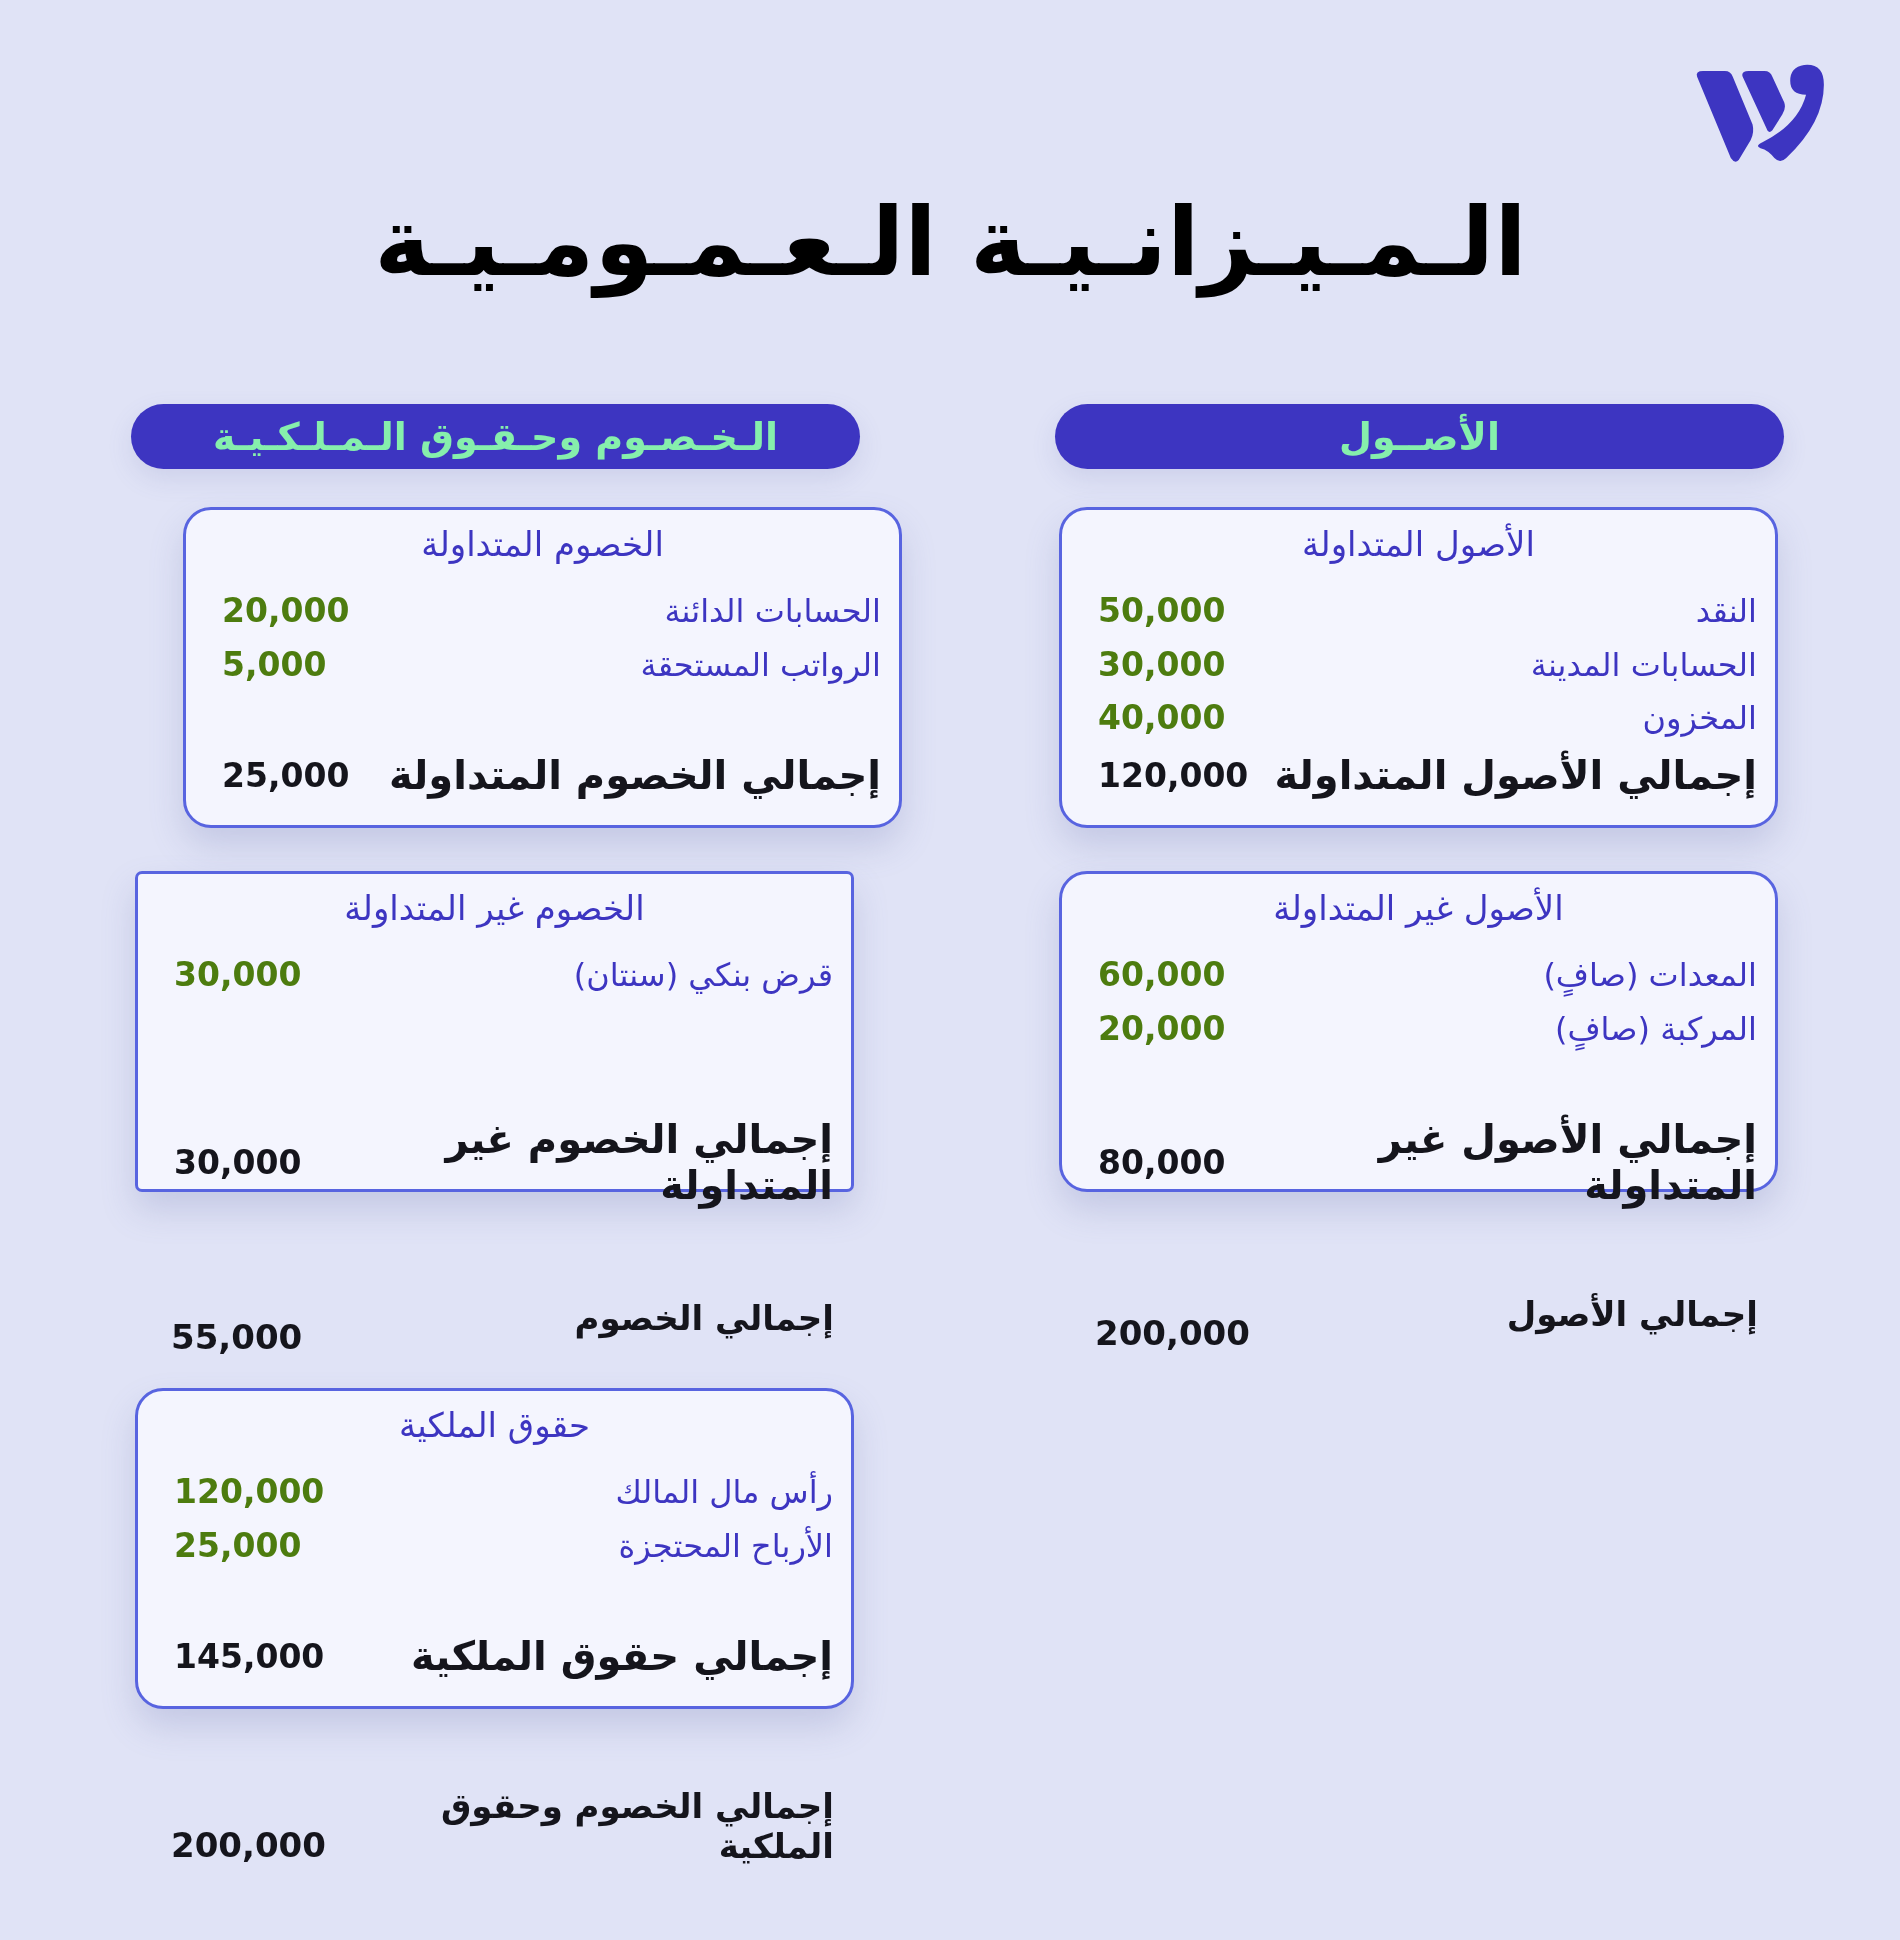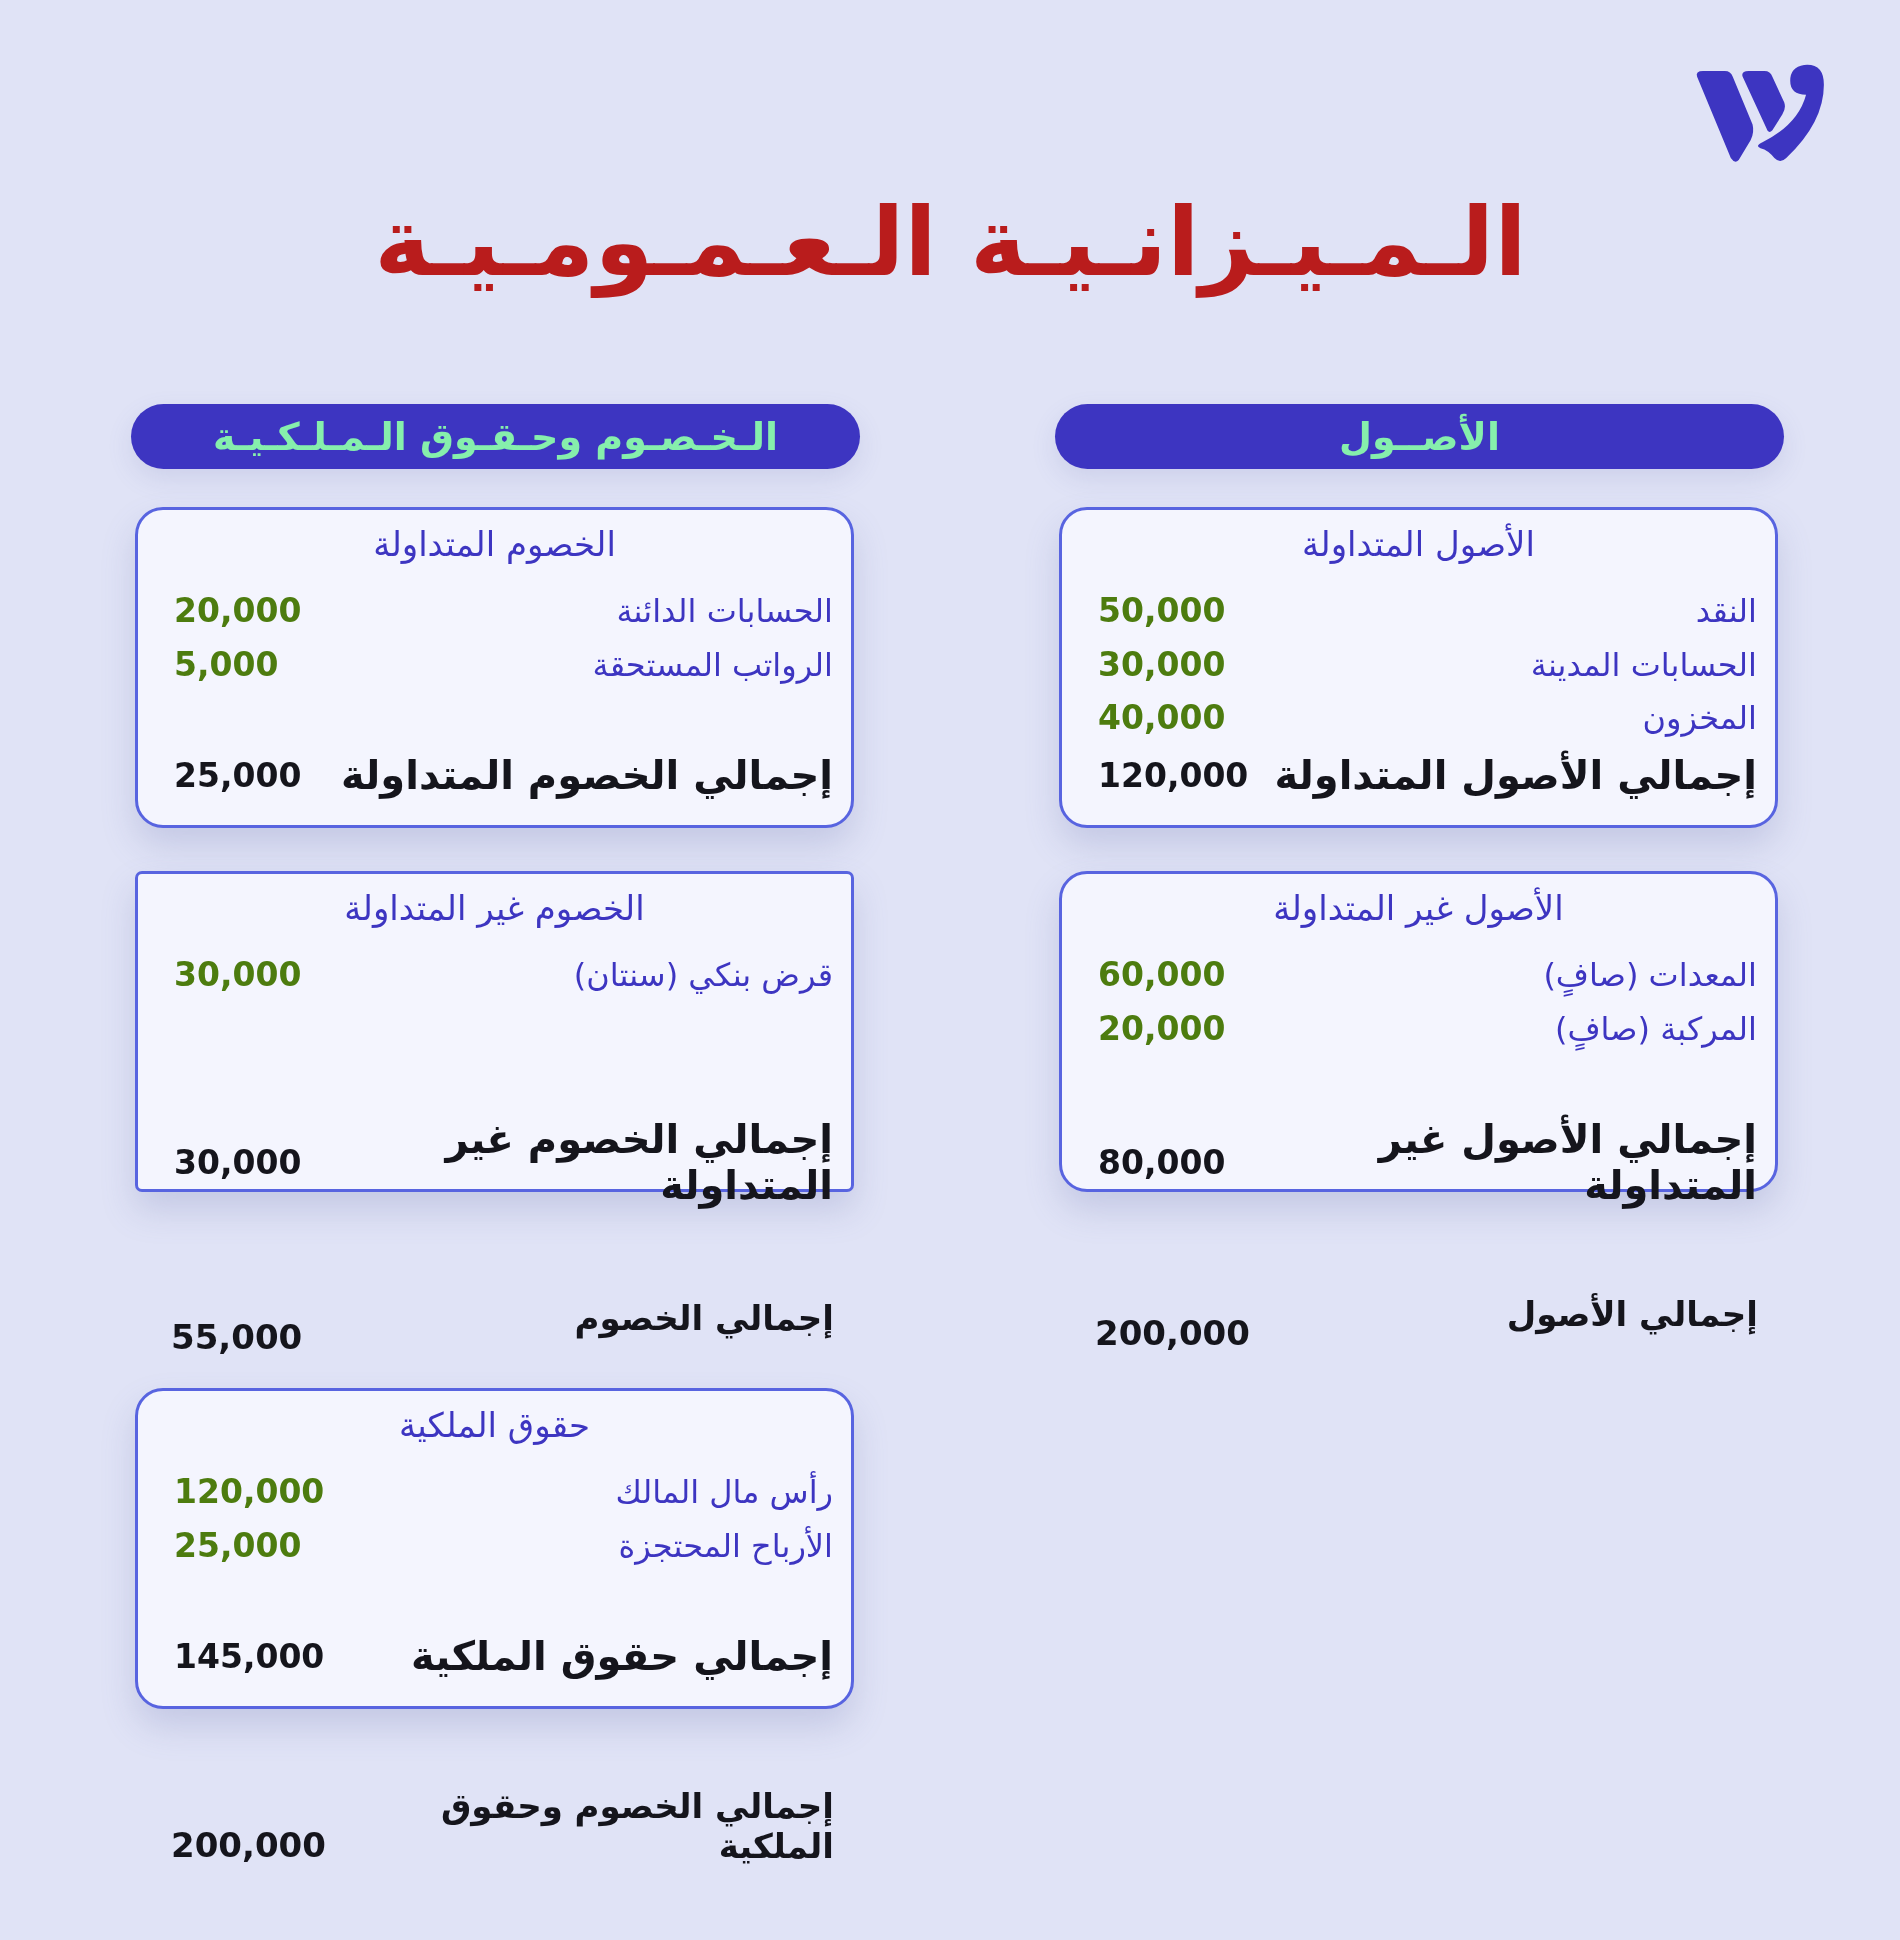--- a/index.html
+++ b/index.html
@@ -9,21 +9,21 @@
       font-family: "DejaVu Sans", "Liberation Sans", sans-serif;
       overflow: hidden;
     }
     .page { position: relative; width: 1901px; height: 1940px; }
 
     .logo { position: absolute; left: 1695px; top: 63px; width: 131px; height: 103px; }
 
     .title {
       position: absolute; left: 0; top: 178px; width: 1901px;
       text-align: center; direction: rtl;
-      font-size: 95px; font-weight: bold; color: #b91c1c;
+      font-size: 95px; font-weight: bold; color: #000000;
       line-height: 129px;
     }
 
     .col { position: absolute; top: 404px; width: 729px; direction: rtl; }
     .col-assets { left: 1055px; }
     .col-liab { left: 131px; }
 
     .pill {
       height: 65px; border-radius: 33px;
       background: #3d35c1; color: #86efac;
@@ -116,21 +116,21 @@
 
     <div class="grand" style="top:871px; left:40px;">
       <span class="label">إجمالي الأصول</span>
       <span class="value">200,000</span>
     </div>
   </div>
 
   <div class="col col-liab">
     <div class="pill">الـخـصـوم وحـقـوق الـمـلـكـيـة</div>
 
-    <div class="card" style="top:103px; height:321px;">
+    <div class="card" style="top:103px; height:321px;margin-left:48px;">
       <div class="card-title">الخصوم المتداولة</div>
       <div class="row" style="top:81px;">
         <span class="label">الحسابات الدائنة</span>
         <span class="value">20,000</span>
       </div>
       <div class="row" style="top:135px;">
         <span class="label">الرواتب المستحقة</span>
         <span class="value">5,000</span>
       </div>
       <div class="row total" style="top:242px;">

